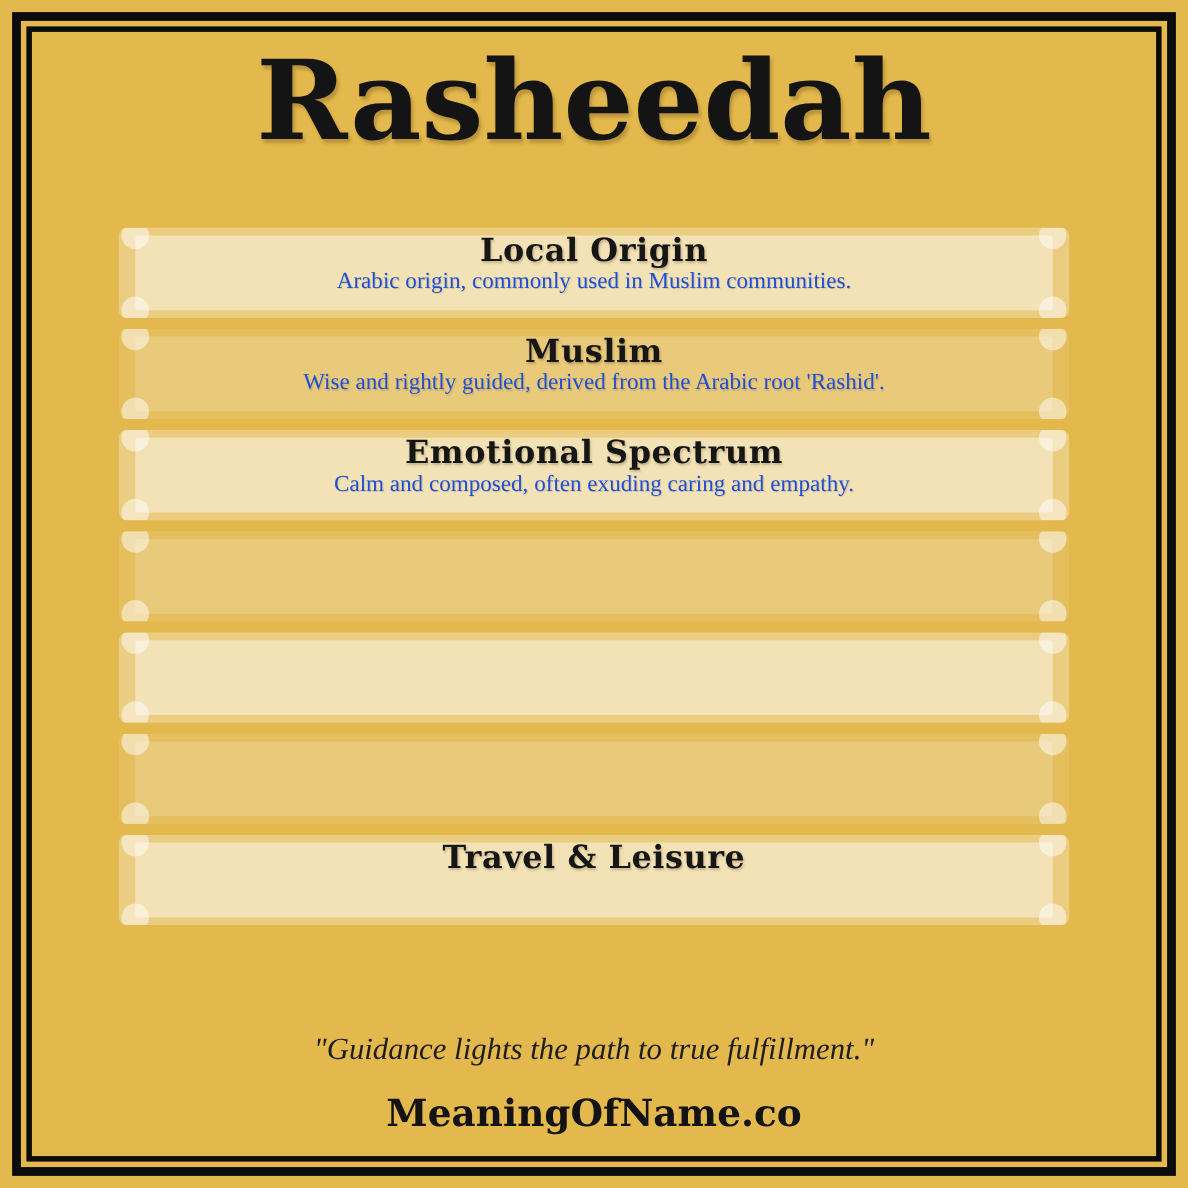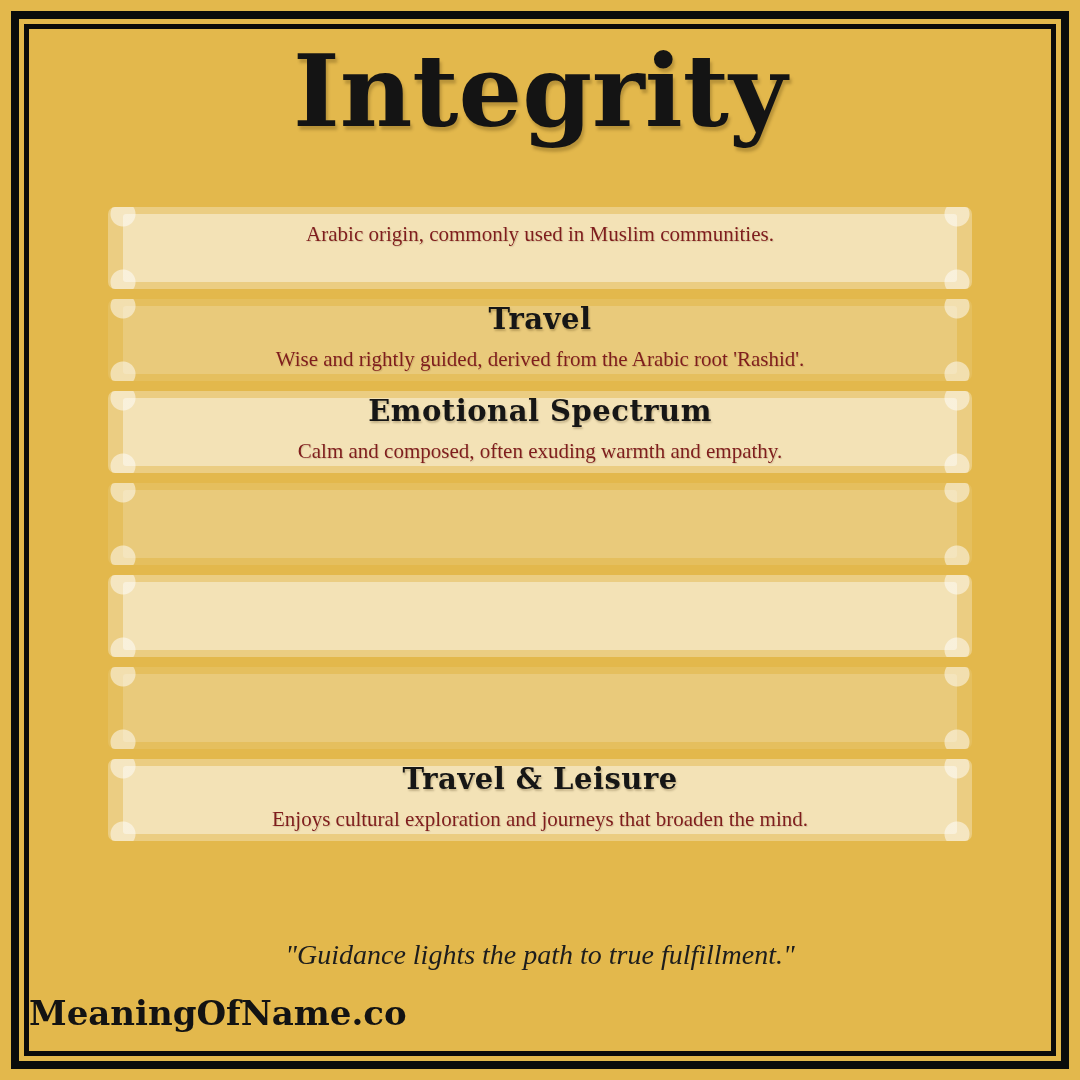--- a/index.html
+++ b/index.html
@@ -92,86 +92,88 @@
     margin: 0;
     font-family: "DejaVu Serif", serif;
     font-weight: bold;
     font-size: 29px;
     line-height: 33px;
     letter-spacing: 0.5px;
     color: #161616;
     text-shadow: 1px 2px 2px rgba(60, 40, 0, 0.25);
   }
   .card-content p {
-    margin: 12px;
+    margin: 0;
     font-family: "Liberation Serif", serif;
     font-size: 21px;
     line-height: 23px;
-    color: #7f1d1d;
+    color: #1d4ed8;
     text-shadow: 1px 1px 1px rgba(60, 40, 0, 0.15);
   }
   .quote {
     position: absolute;
     left: 0;
     right: 0;
     top: 909px;
     text-align: center;
     font-family: "Liberation Serif", serif;
     font-style: italic;
     font-size: 28px;
     line-height: 34px;
     color: #1d1d1d;
   }
   .brand {
     position: absolute;
     left: 0;
     right: 0;
     top: 963px;
+    text-align: center;
     font-family: "DejaVu Serif", serif;
     font-weight: bold;
     font-size: 34px;
     line-height: 42px;
     color: #131313;
   }
 </style>
 </head>
 <body>
 
 <div class="poster">
   <div class="frame-outer"></div>
   <div class="frame-inner"></div>
 
   <div class="content">
-    <h1 class="page-title">Integrity</h1>
+    <h1 class="page-title">Rasheedah</h1>
 
     <div class="cards">
 
       <section class="card card--raised">
         <div class="card-inner"></div>
         <div class="card-rivets"></div>
         <div class="card-content">
+          <h2>Local Origin</h2>
           <p>Arabic origin, commonly used in Muslim communities.</p>
         </div>
       </section>
 
       <section class="card card--flat">
         <div class="card-inner"></div>
         <div class="card-rivets"></div>
         <div class="card-content">
-          <h2>Travel</h2>
+          <h2>Muslim</h2>
           <p>Wise and rightly guided, derived from the Arabic root 'Rashid'.</p>
         </div>
       </section>
 
       <section class="card card--raised">
         <div class="card-inner"></div>
         <div class="card-rivets"></div>
         <div class="card-content">
           <h2>Emotional Spectrum</h2>
-          <p>Calm and composed, often exuding warmth and empathy.</p>
+          <p>Calm and composed, often exuding caring and empathy.</p>
         </div>
       </section>
 
       <section class="card card--flat">
         <div class="card-inner"></div>
         <div class="card-rivets"></div>
         <div class="card-content">
         </div>
       </section>
 
@@ -183,21 +185,20 @@
       <section class="card card--flat">
         <div class="card-inner"></div>
         <div class="card-rivets"></div>
       </section>
 
       <section class="card card--raised">
         <div class="card-inner"></div>
         <div class="card-rivets"></div>
         <div class="card-content">
           <h2>Travel &amp; Leisure</h2>
-          <p>Enjoys cultural exploration and journeys that broaden the mind.</p>
         </div>
       </section>
 
     </div>
 
     <div class="quote">"Guidance lights the path to true fulfillment."</div>
     <div class="brand">MeaningOfName.co</div>
   </div>
 </div>
 

